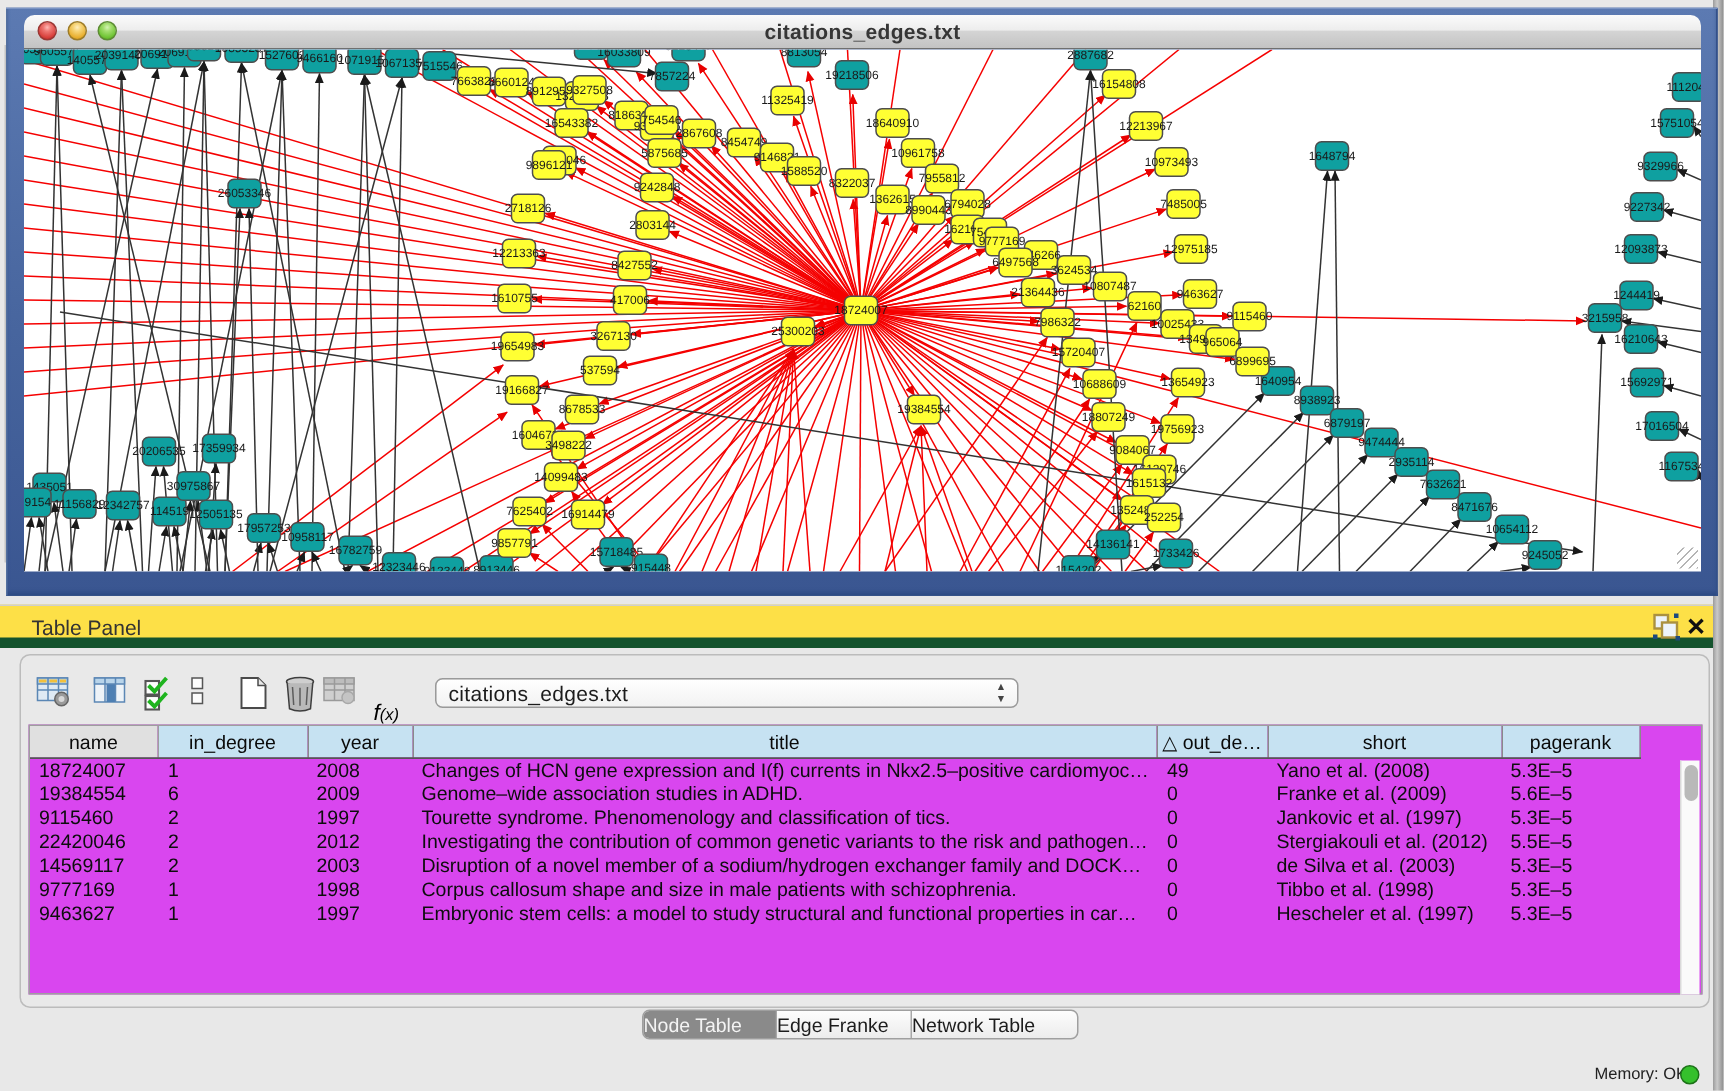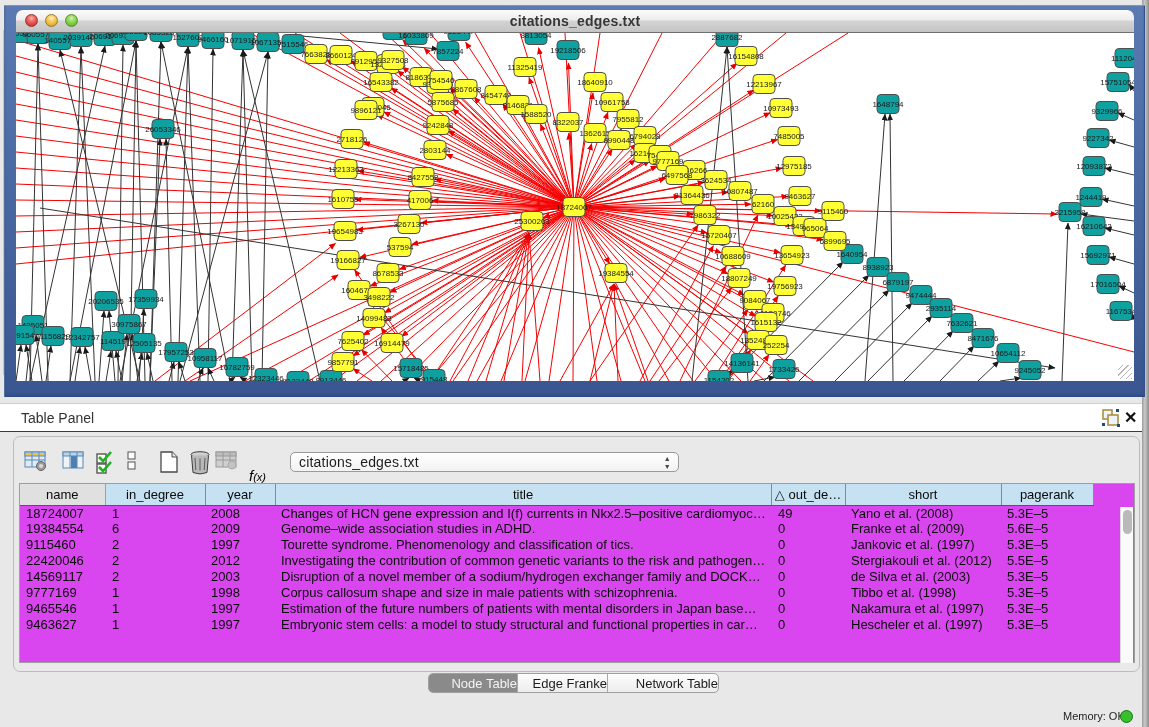--- a/index.html
+++ b/index.html
@@ -14,22 +14,22 @@
 #title{width:100%;text-align:center;font-size:14px;line-height:22px;color:#363636;font-weight:700;
  letter-spacing:.2px}
 .tl{position:absolute;top:4px;width:13px;height:13px;border-radius:50%}
 #tlr{left:9px;background:radial-gradient(circle at 50% 30%,#ffb8b4 0%,#ee7672 28%,#d8403c 70%,#b02320 100%);border:1px solid #9a3734}
 #tly{left:29px;background:radial-gradient(circle at 50% 30%,#ffeebe 0%,#f6d477 28%,#e8af2f 70%,#c08b1c 100%);border:1px solid #9d7c28}
 #tlg{left:49px;background:radial-gradient(circle at 50% 30%,#d2f3b2 0%,#a2dd6e 28%,#6fc434 70%,#4f9a1c 100%);border:1px solid #5c8c34}
 #canvas{left:16px;top:33px;width:1118px;height:348px;background:#fff;overflow:hidden}
 #grip{position:absolute;right:2px;bottom:2px;width:14px;height:14px;
  background:repeating-linear-gradient(135deg,transparent 0 3px,#b5b5b5 3px 4px)}
 
-#tpbar{left:0;top:403px;width:1142px;height:29px;background:#ffffff;
- border-top:1px solid #cfcfcf;border-bottom:1px solid #14532d}
+#tpbar{left:0;top:403px;width:1142px;height:29px;background:#fde047;
+ border-top:1px solid #cfcfcf;border-bottom:7px solid #14532d}
 #tptitle{position:absolute;left:21px;top:6px;font-size:14px;color:#333}
 #tpx{position:absolute;left:1124px;top:4px;font-size:16px;font-weight:700;color:#111}
 #container{left:13px;top:436px;width:1127px;height:236px;background:#e9e9e9;
  border:1px solid #bcbcbc;border-radius:7px}
 #combo{position:absolute;left:276px;top:15px;width:389px;height:20px;background:linear-gradient(180deg,#fff,#f2f2f2);
  border:1px solid #9a9a9a;border-radius:5px;font-size:14px;color:#1c1c1c;line-height:19px;
  padding-left:8px;letter-spacing:.2px}
 #combo .ud{position:absolute;right:7px;top:2px;font-size:7px;color:#444;line-height:8px;text-align:center}
 #tablebox{position:absolute;left:5px;top:46px;width:1116px;height:180px;background:#d946ef;
  border:1px solid #9e9e9e}
@@ -40,21 +40,21 @@
  border-right:1px solid #8a8a8a;border-bottom:1px solid #565656;overflow:hidden;white-space:nowrap}
 th.first{background:#e0e0e0;border-right:1px solid #9e9e9e}
 td{height:15.9px;padding:0 0 0 6px;overflow:hidden;white-space:nowrap}
 .c4,.c1{padding-left:7px}
 #vscroll{position:absolute;right:1px;top:23px;width:13px;height:156px;background:#fafafa;
  border-left:1px solid #d9d9d9}
 #vthumb{position:absolute;left:2px;top:3px;width:9px;height:24px;border-radius:5px;background:#b9b9b9}
 
 #tabs{left:428px;top:673px;height:20px;border:1px solid #9f9f9f;border-radius:5px;
  background:linear-gradient(180deg,#fdfdfd,#ececec);display:flex;font-size:13px;color:#1c1c1c}
-#tabs .t{line-height:19px;border-right:1px solid #a8a8a8;text-align:right}
+#tabs .t{line-height:19px;border-right:1px solid #a8a8a8;text-align:left}
 #tabs .t:nth-child(1){width:89px}#tabs .t:nth-child(2){width:90px}#tabs .t:nth-child(3){width:110px}
 #tabs .t.sel{background:#8a8a8a;color:#f4f4f4;border-radius:4px 0 0 4px}
 #tabs .t:last-child{border-right:none}
 #mem{left:1063px;top:710px;font-size:11px;color:#222}
 #memdot{position:absolute;left:1120px;top:710px;width:13px;height:13px;border-radius:50%;
  background:#35c02c;border:1.5px solid #1c7218}
 #rstrip{left:1142px;top:0;width:7px;height:727px;background:linear-gradient(90deg,#9b9b9b,#c9c9c9 40%,#8d8d8d)}
 #lline{left:3px;top:30px;width:1px;height:345px;background:#c4c4c4}
 .icon{position:absolute;top:13px}
 </style></head><body>
@@ -740,29 +740,20 @@
           <tr>
             <td class="c0">9777169</td>
             <td class="c1">1</td>
             <td class="c2">1998</td>
             <td class="c3">Corpus callosum shape and size in male patients with schizophrenia.</td>
             <td class="c4">0</td>
             <td class="c5">Tibbo et al. (1998)</td>
             <td class="c6">5.3E–5</td>
           </tr>
           <tr>
-            <td class="c0">9465546</td>
-            <td class="c1">1</td>
-            <td class="c2">1997</td>
-            <td class="c3">Estimation of the future numbers of patients with mental disorders in Japan base…</td>
-            <td class="c4">0</td>
-            <td class="c5">Nakamura et al. (1997)</td>
-            <td class="c6">5.3E–5</td>
-          </tr>
-          <tr>
             <td class="c0">9463627</td>
             <td class="c1">1</td>
             <td class="c2">1997</td>
             <td class="c3">Embryonic stem cells: a model to study structural and functional properties in car…</td>
             <td class="c4">0</td>
             <td class="c5">Hescheler et al. (1997)</td>
             <td class="c6">5.3E–5</td>
           </tr>
         </tbody>
   </table>

